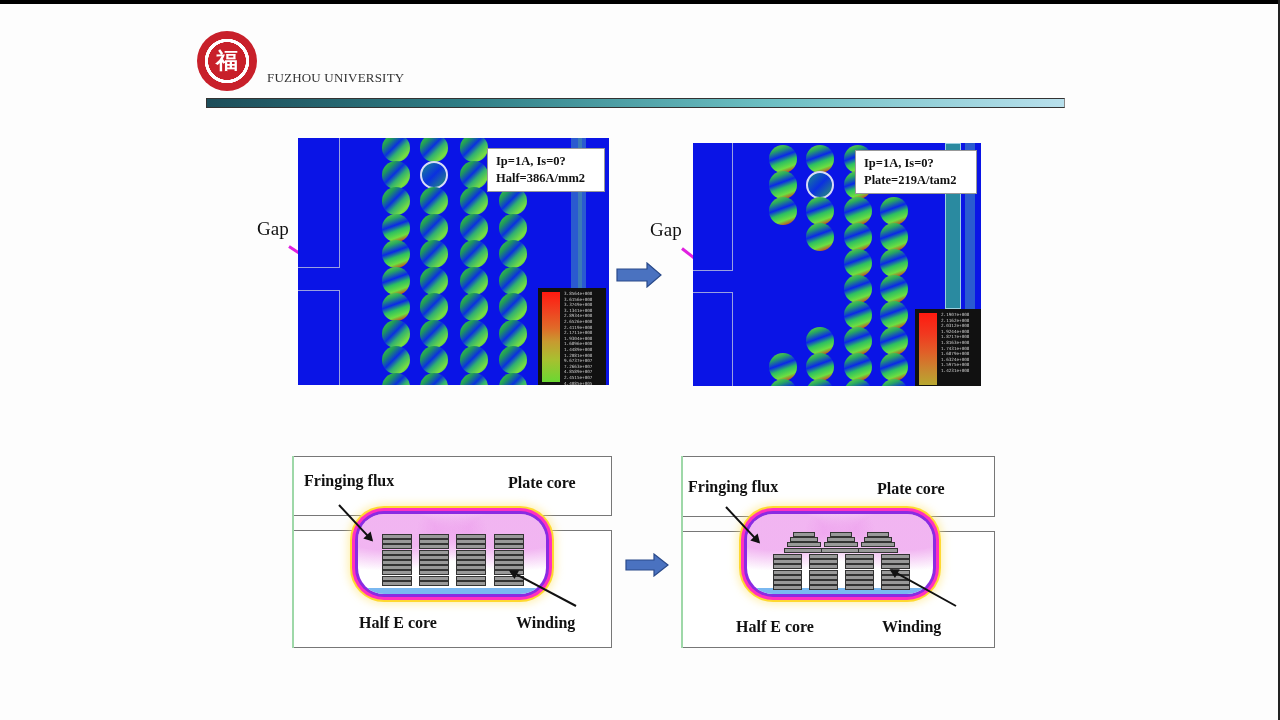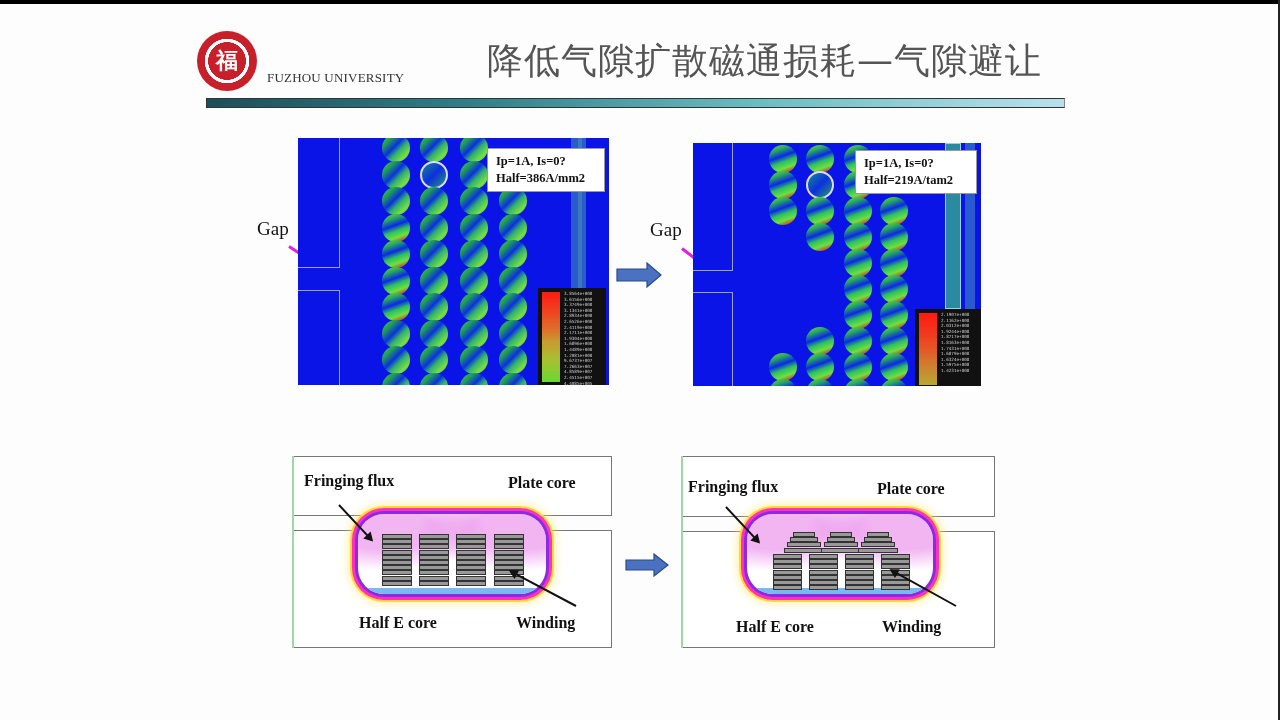--- a/index.html
+++ b/index.html
@@ -62,21 +62,20 @@
 
 <div class="topbar"></div>
 <div class="rightedge"></div>
 
 <div class="slide">
 
   <div class="logo">
     <div class="logo-glyph">福</div>
   </div>
   <div class="uni-en">FUZHOU UNIVERSITY</div>
-  <div class="title">降低气隙扩散磁通损耗—气隙避让</div>
   <div class="rule"></div>
 
   <div class="gap-label" style="left:257px; top:214px;">Gap</div>
   <div class="gap-line" style="left:289px; top:241px; width:50px; transform: rotate(33deg);"></div>
 
   <div class="fea" id="fea1" style="left:298px; top:134px; width:311px; height:247px;">
     <div class="corebox" style="left:-2px; top:-2px; width:44px; height:132px;"></div>
     <div class="corebox" style="left:-2px; top:152px; width:44px; height:100px;"></div>
     <div class="strip" style="left:273px; top:0; width:15px; height:247px; background:#2a5ad0;"></div>
     <div class="strip" style="left:280px; top:0; width:4px; height:247px; background:#3a7ab8;"></div>
@@ -187,21 +186,21 @@
         <div class="coil b" style="left: 187px; top: 80px;"></div>
         <div class="coil b" style="left: 187px; top: 106px;"></div>
         <div class="coil b" style="left: 187px; top: 132px;"></div>
         <div class="coil b" style="left: 187px; top: 158px;"></div>
         <div class="coil b" style="left: 187px; top: 184px;"></div>
         <div class="coil b" style="left: 187px; top: 210px;"></div>
         <div class="coil b" style="left: 187px; top: 236px;"></div>
       </div>
     <div class="infobox" style="left:162px; top:7px; width:122px;">
       <div>Ip=1A, Is=0?</div>
-      <div>Half=219A/tam2</div>
+      <div>Plate=219A/tam2</div>
     </div>
     <div class="legend" style="left:222px; top:166px; width:66px; height:77px;">
       <div class="bar" style="height:72px; background: linear-gradient(180deg, #ff1a10 0%, #f03a20 30%, #e06028 55%, #c88a30 80%, #b8a830 100%);"></div>
       <div class="vals" id="legvals2">
           <div>2.1907e+008</div>
           <div>2.1162e+008</div>
           <div>2.0312e+008</div>
           <div>1.9244e+008</div>
           <div>1.8717e+008</div>
           <div>1.8163e+008</div>

